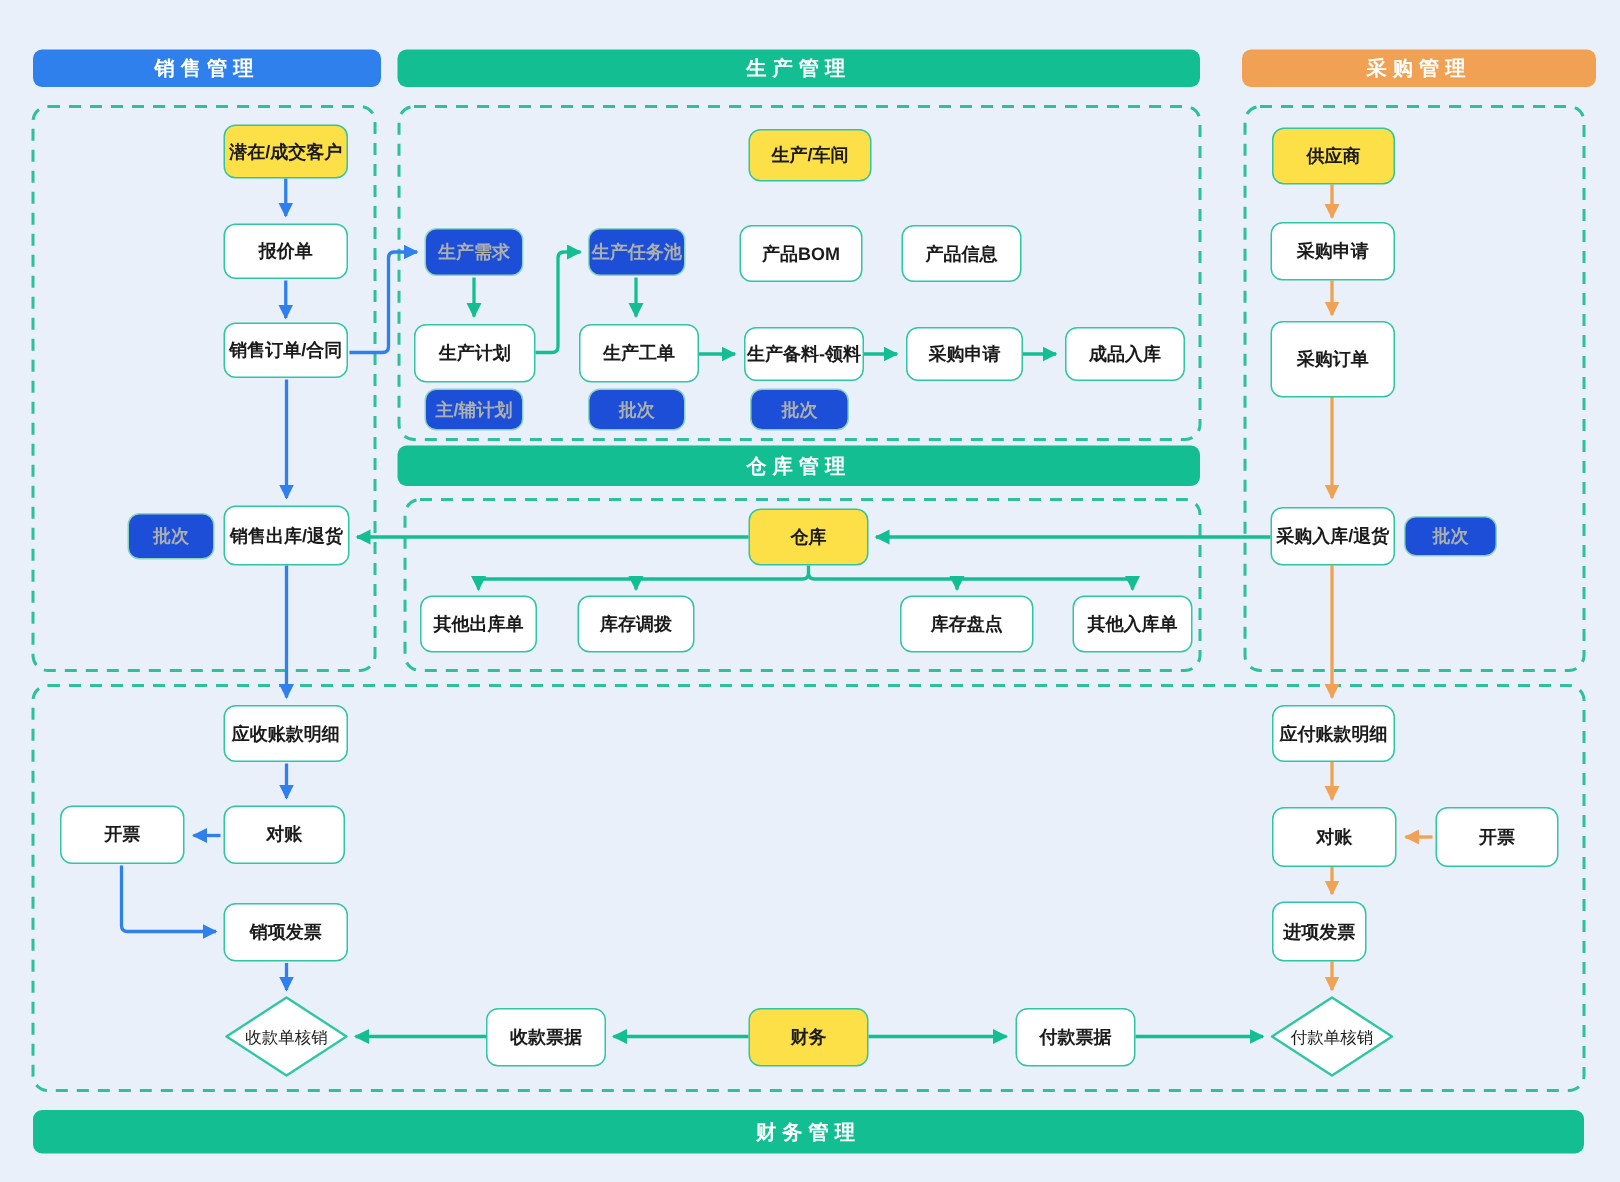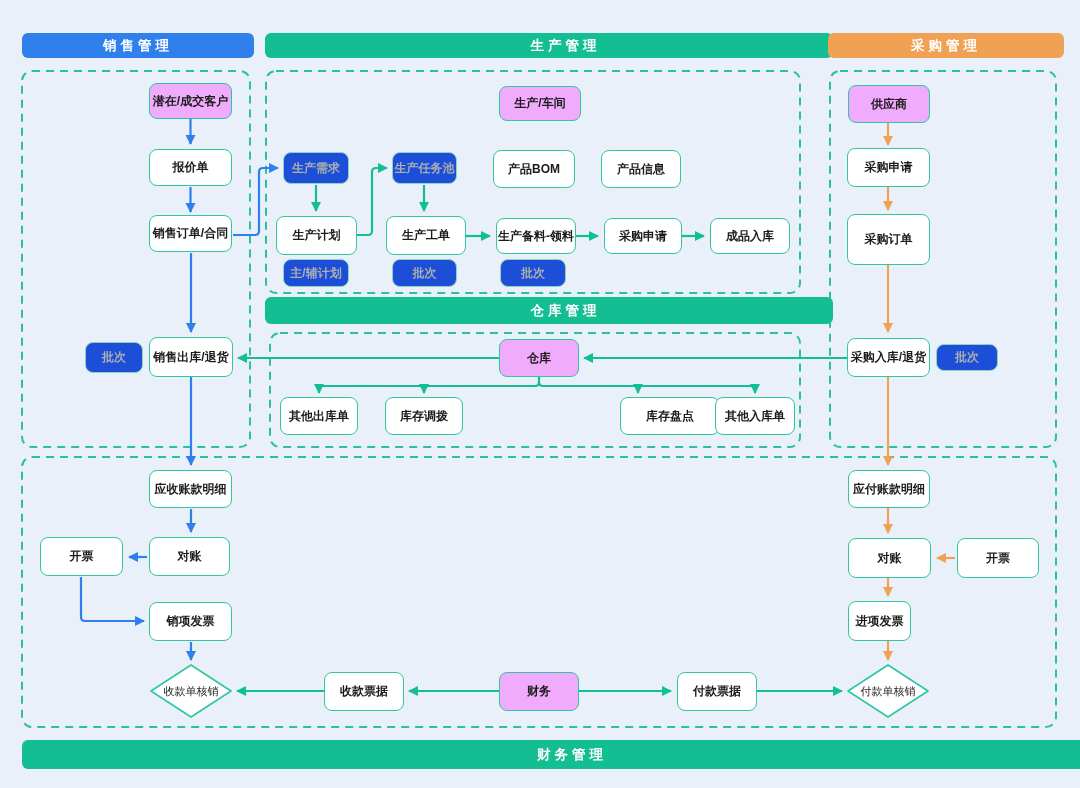--- a/index.html
+++ b/index.html
@@ -7,28 +7,28 @@
     position:relative;width:1080px;height:788px;overflow:hidden;
     background:#e9f0f9;border-radius:0;
     font-family:"Liberation Sans","DejaVu Sans",sans-serif;
   }
   #wires{position:absolute;left:0;top:0;z-index:1;}
   .bar{
     position:absolute;z-index:3;display:flex;align-items:center;justify-content:center;
     color:#ffffff;font-size:13.5px;font-weight:bold;letter-spacing:4px;border-radius:6px;
   }
   .bar.blue{background:#2f80ed;}
-  .bar.teal{background:#12be92;padding-left:33px;}
+  .bar.teal{background:#12be92;}
   .bar.orange{background:#f0a153;}
   .node{
     position:absolute;z-index:2;box-sizing:border-box;display:flex;align-items:center;justify-content:center;
     background:#ffffff;border:1.5px solid #2fc6a1;border-radius:8px;
     font-size:12px;font-weight:bold;color:#1b1b1b;white-space:nowrap;
   }
-  .node.hl{background:#f0abfc;}
+  .node.hl{background:#fde047;}
   .node.tag{background:#1d4ed8;color:#abafad;border-color:#8ad4be;border-width:1.5px;}
   .dlabel{
     position:absolute;z-index:2;display:flex;align-items:center;justify-content:center;
     font-size:11px;font-weight:normal;color:#1b1b1b;white-space:nowrap;
   }
 </style>
 </head>
 <body>
 
 <div id="canvas">
@@ -124,21 +124,21 @@
   <div class="node" style="left:496px;top:218px;width:80px;height:36px">生产备料-领料</div>
   <div class="node" style="left:604px;top:218px;width:78px;height:36px">采购申请</div>
   <div class="node" style="left:710px;top:218px;width:80px;height:36px">成品入库</div>
   <div class="node tag" style="left:283px;top:259px;width:66px;height:28px">主/辅计划</div>
   <div class="node tag" style="left:392px;top:259px;width:65px;height:28px">批次</div>
   <div class="node tag" style="left:500px;top:259px;width:66px;height:28px">批次</div>
 
   <div class="node hl" style="left:499px;top:339px;width:80px;height:38px">仓库</div>
   <div class="node" style="left:280px;top:397px;width:78px;height:38px">其他出库单</div>
   <div class="node" style="left:385px;top:397px;width:78px;height:38px">库存调拨</div>
-  <div class="node" style="left:620px;top:397px;width:100px;height:38px">库存盘点</div>
+  <div class="node" style="left:600px;top:397px;width:89px;height:38px">库存盘点</div>
   <div class="node" style="left:715px;top:397px;width:80px;height:38px">其他入库单</div>
 
   <div class="node hl" style="left:848px;top:85px;width:82px;height:38px">供应商</div>
   <div class="node" style="left:847px;top:148px;width:83px;height:39px">采购申请</div>
   <div class="node" style="left:847px;top:214px;width:83px;height:51px">采购订单</div>
   <div class="node" style="left:847px;top:338px;width:83px;height:39px">采购入库/退货</div>
   <div class="node tag" style="left:936px;top:344px;width:62px;height:27px">批次</div>
 
   <div class="node" style="left:149px;top:470px;width:83px;height:38px">应收账款明细</div>
   <div class="node" style="left:40px;top:537px;width:83px;height:39px">开票</div>

